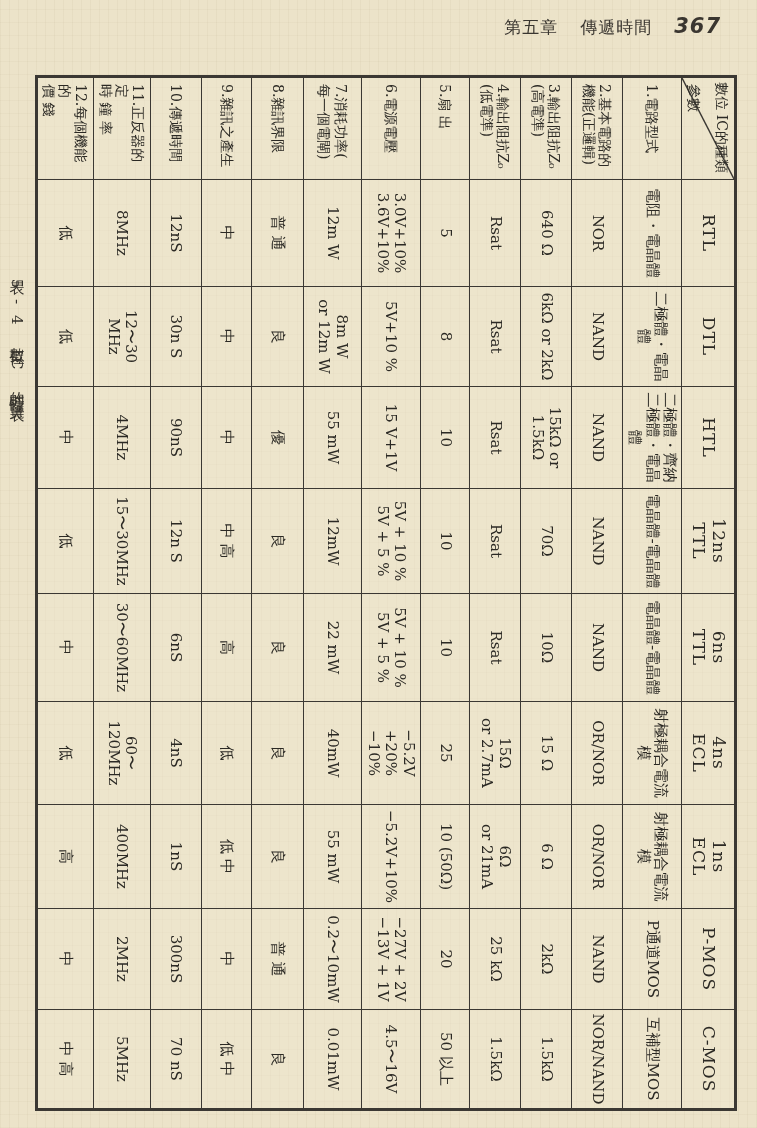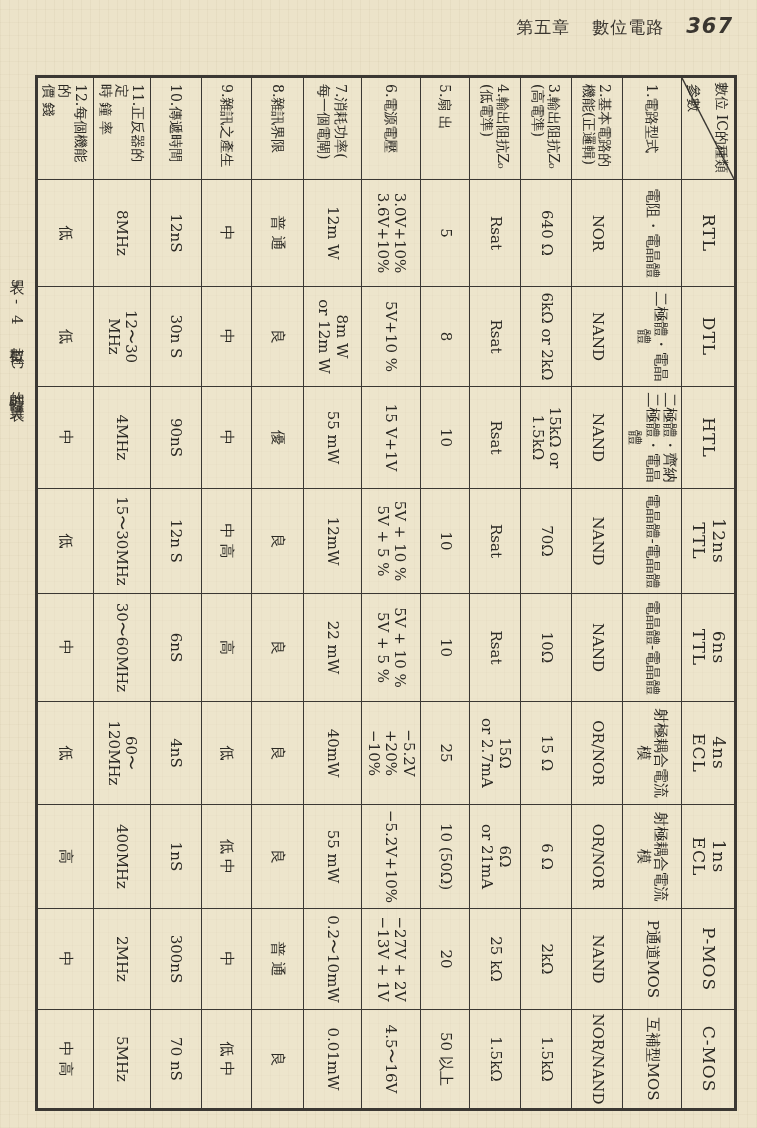--- a/index.html
+++ b/index.html
@@ -10,21 +10,21 @@
     color:#2c2a25;
   }
   .page-noise {
     position:absolute; inset:0;
     background:
       repeating-linear-gradient(90deg, rgba(120,100,60,0.05) 0 1px, transparent 1px 9px),
       repeating-linear-gradient(0deg, rgba(120,100,60,0.04) 0 1px, transparent 1px 13px);
     pointer-events:none;
   }
   .running-head {
-    position:absolute; top:14px; right:24px;
+    position:absolute; top:14px; right:36px;
     font-size:17px; letter-spacing:1px; color:#3a3630;
     display:flex; gap:22px; align-items:baseline;
   }
   .running-head .pnum {
     font-family:"DejaVu Sans", sans-serif; font-weight:bold; font-style:italic;
     font-size:21px;
   }
   
   .table-frame {
     position:absolute; left:35px; top:75px; width:702px; height:1033px;
@@ -74,21 +74,21 @@
     font-size:15px; letter-spacing:3px; color:#33302a;
   }
 </style>
 </head>
 <body>
 
 <div class="page-noise"></div>
 
 <div class="running-head">
   <span>第五章</span>
-  <span>數位電路</span>
+  <span>傳遞時間</span>
   <span class="pnum">367</span>
 </div>
 
 <div class="caption">表 5 - 4   數位 IC 的特性一覽表</div>
 
 <div class="table-frame">
   <div class="rot">
     <table class="spec">
       <colgroup>
         <col style="width:103px">

